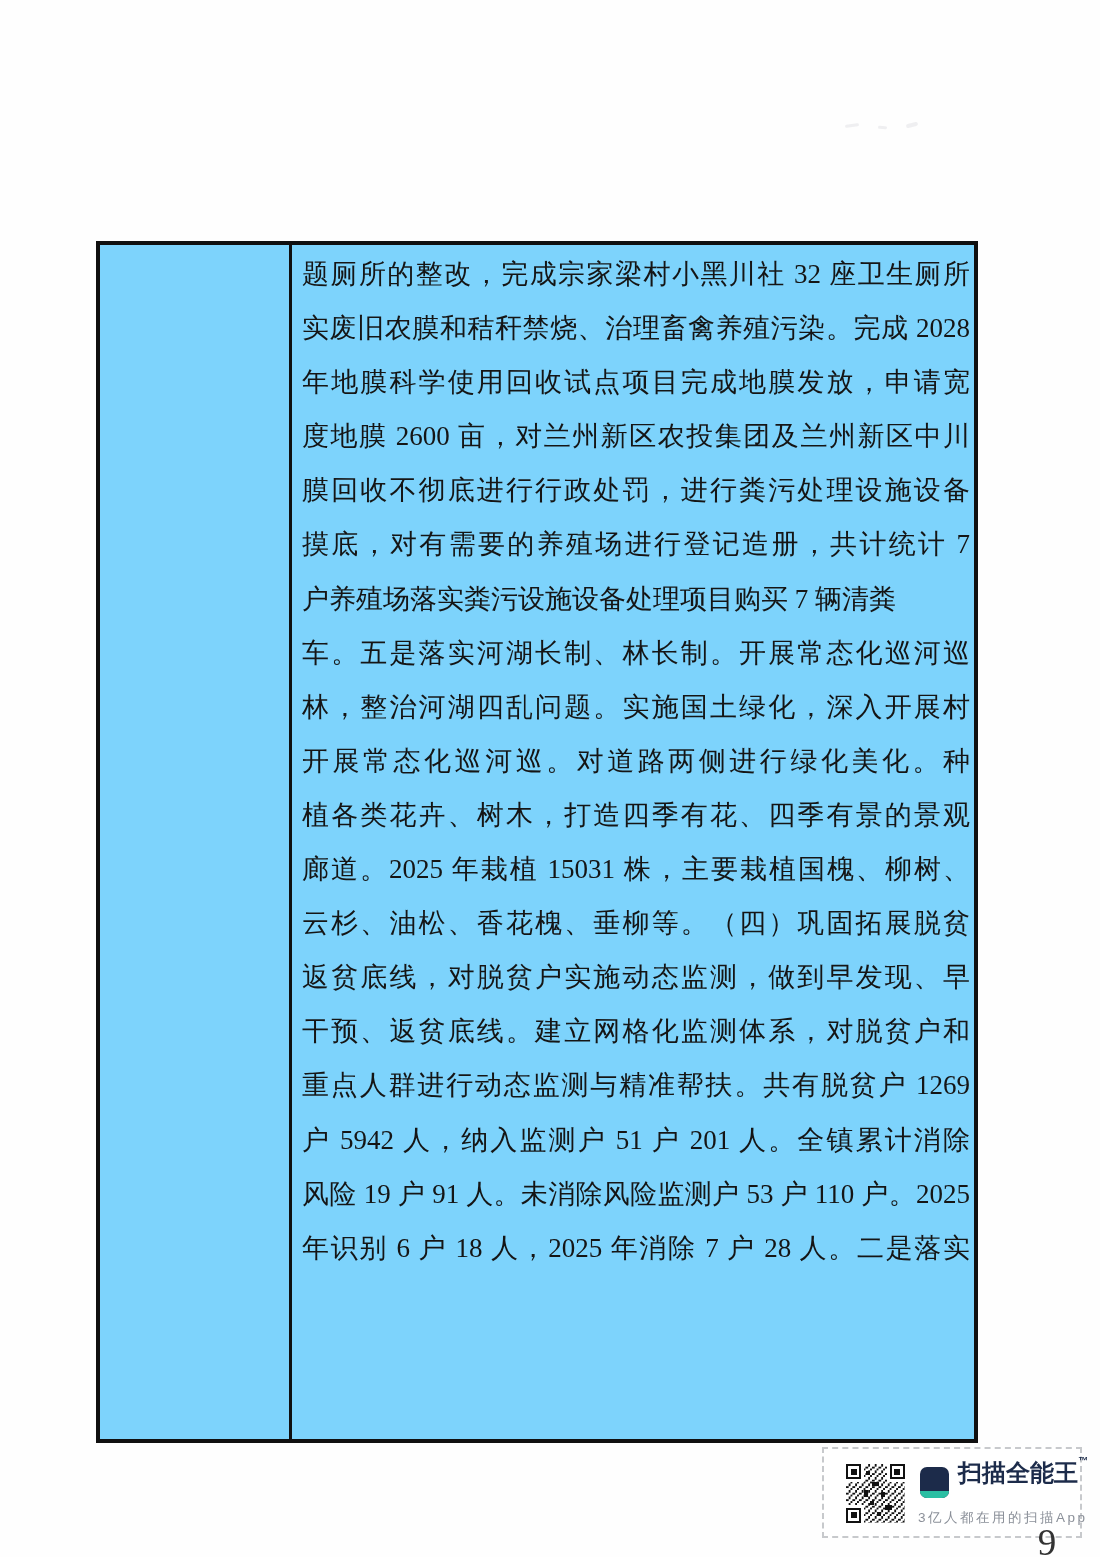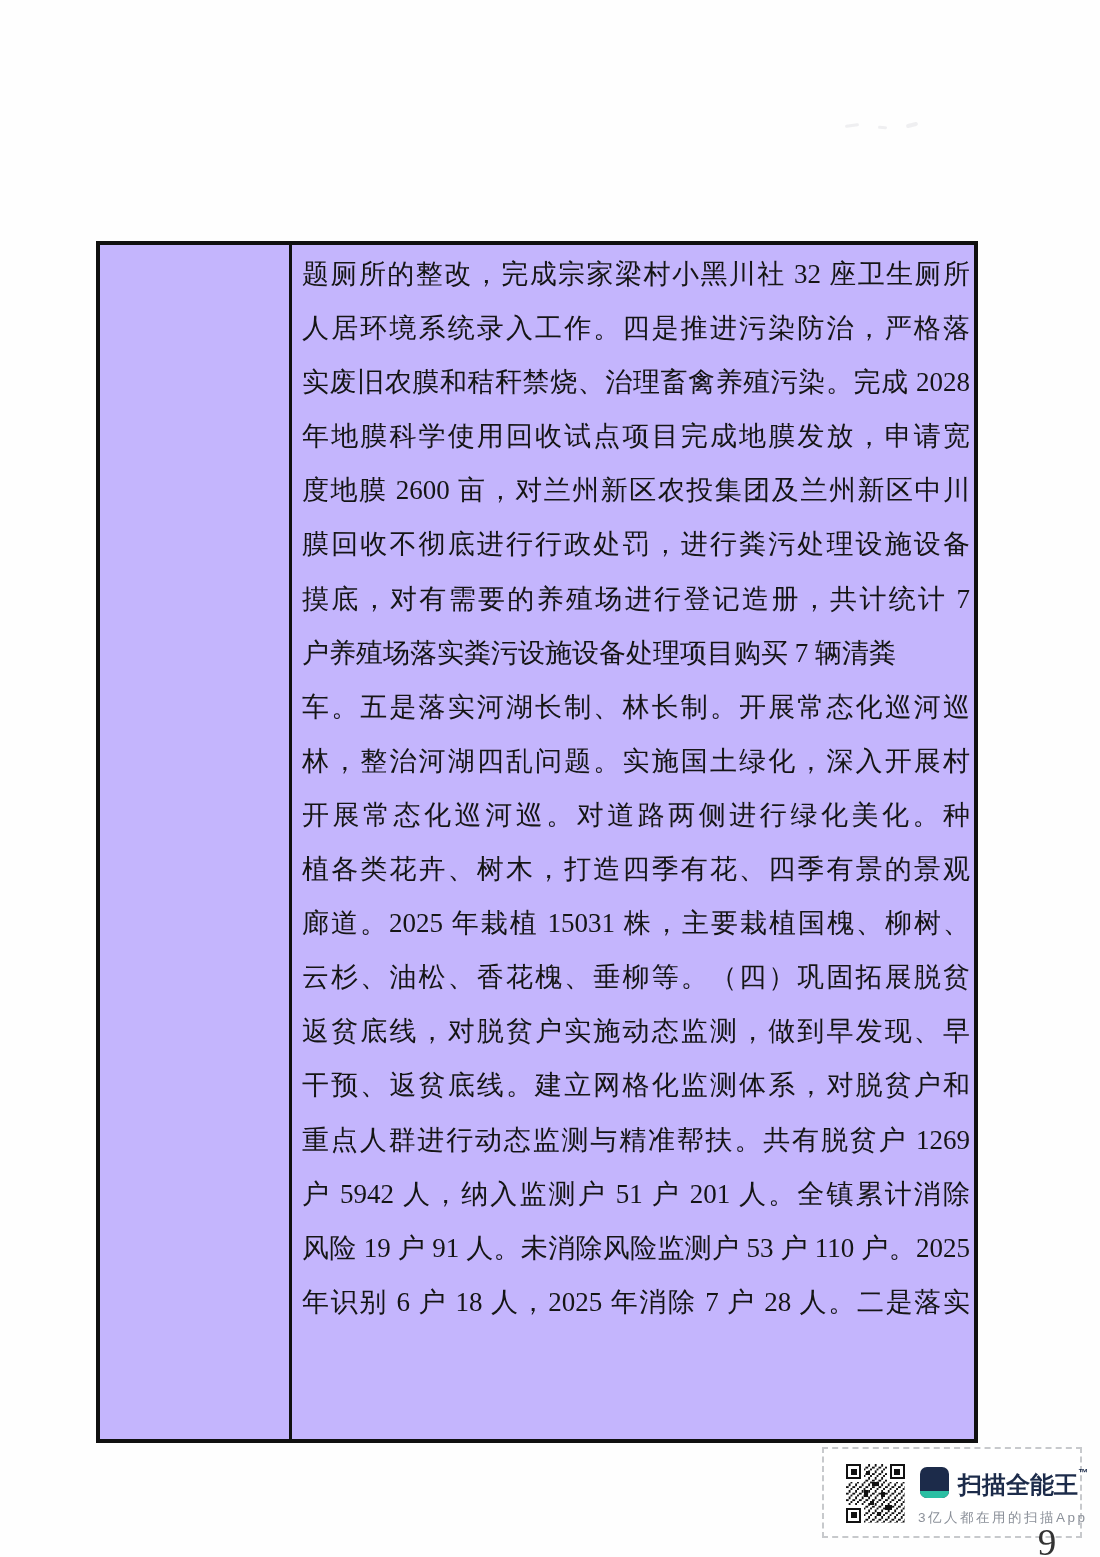--- a/index.html
+++ b/index.html
@@ -10,21 +10,21 @@
   }
   
   .smudge{position:absolute;background:#e9eaec;opacity:.75;border-radius:2px;}
   .smudge.s1{left:845px;top:124px;width:14px;height:3px;transform:rotate(-8deg);}
   .smudge.s2{left:878px;top:126px;width:9px;height:3px;transform:rotate(4deg);}
   .smudge.s3{left:906px;top:123px;width:12px;height:4px;transform:rotate(-14deg);}
 
   
   .doc-table{
     position:absolute;left:96px;top:241px;width:882px;height:1202px;
-    box-sizing:border-box;border:4px solid #101010;display:flex;background:#c4b5fd;
+    box-sizing:border-box;border:4px solid #101010;display:flex;background:#7dd3fc;
   }
   .cell-left{flex:none;width:192px;border-right:3px solid #101010;box-sizing:border-box;}
   .cell-right{flex:1;box-sizing:border-box;padding:2px 4px 0 10px;overflow:hidden;}
   .text-line{
     font-size:27px;line-height:54.1px;color:#151515;
     text-align:justify;text-align-last:justify;
     font-family:"Liberation Serif","DejaVu Serif",serif;
   }
   .text-line.short{text-align-last:left;}
 
@@ -39,21 +39,21 @@
     background:var(--navy,#1c2b4a);border-radius:7px;overflow:hidden;
   }
   .cs-logo .cs-text{
     position:absolute;left:0;top:1px;width:100%;height:24px;
     display:flex;align-items:center;justify-content:center;
     color:#fff;font-family:"Liberation Sans","DejaVu Sans",sans-serif;
     font-weight:bold;font-size:15px;letter-spacing:.5px;margin-left:35px;
   }
   .cs-logo .cs-strip{position:absolute;left:0;bottom:0;width:100%;height:7px;background:var(--teal,#2abfa3);}
   .wm-title{
-    position:absolute;left:134px;top:20px;white-space:nowrap;
+    position:absolute;left:134px;top:8px;white-space:nowrap;
     font-family:"Liberation Sans","DejaVu Sans",sans-serif;
     font-weight:bold;font-size:24px;color:var(--navy,#1c2b4a);
   }
   .wm-title .tm{font-size:10px;vertical-align:top;position:relative;top:-2px;font-weight:bold;}
   .wm-tagline{
     position:absolute;left:94px;top:60px;white-space:nowrap;
     font-family:"Liberation Sans","DejaVu Sans",sans-serif;
     font-size:13.5px;letter-spacing:2.5px;color:var(--tagline_gray,#8b9099);
   }
   .page-number{
@@ -66,21 +66,20 @@
 <body>
 
 <div class="smudge s1"></div>
 <div class="smudge s2"></div>
 <div class="smudge s3"></div>
 
 <div class="doc-table">
   <div class="cell-left"></div>
   <div class="cell-right">
     <div class="text-line">题厕所的整改，完成宗家梁村小黑川社 32 座卫生厕所</div>
-    <div class="text-line">人居环境系统录入工作。四是推进污染防治，严格落</div>
     <div class="text-line">实废旧农膜和秸秆禁烧、治理畜禽养殖污染。完成 2028</div>
     <div class="text-line">年地膜科学使用回收试点项目完成地膜发放，申请宽</div>
     <div class="text-line">度地膜 2600 亩，对兰州新区农投集团及兰州新区中川</div>
     <div class="text-line">膜回收不彻底进行行政处罚，进行粪污处理设施设备</div>
     <div class="text-line">摸底，对有需要的养殖场进行登记造册，共计统计 7</div>
     <div class="text-line short">户养殖场落实粪污设施设备处理项目购买 7 辆清粪</div>
     <div class="text-line">车。五是落实河湖长制、林长制。开展常态化巡河巡</div>
     <div class="text-line">林，整治河湖四乱问题。实施国土绿化，深入开展村</div>
     <div class="text-line">开展常态化巡河巡。对道路两侧进行绿化美化。种</div>
     <div class="text-line">植各类花卉、树木，打造四季有花、四季有景的景观</div>

